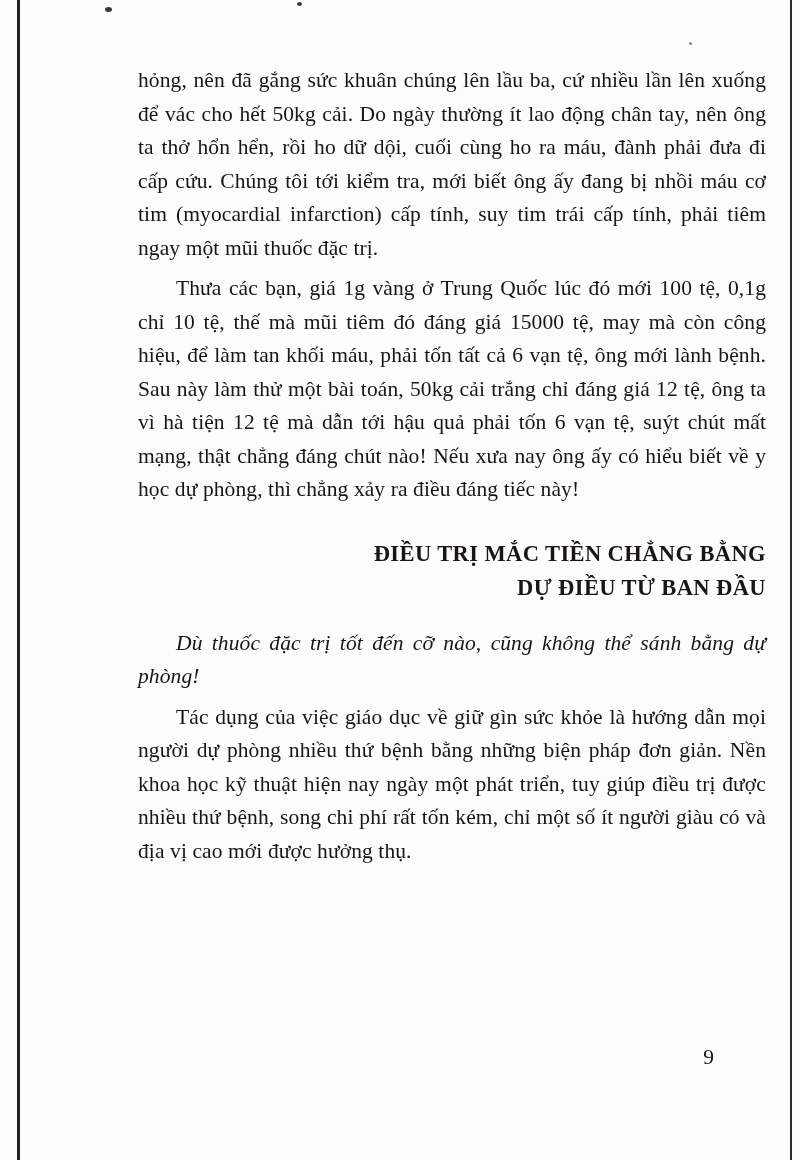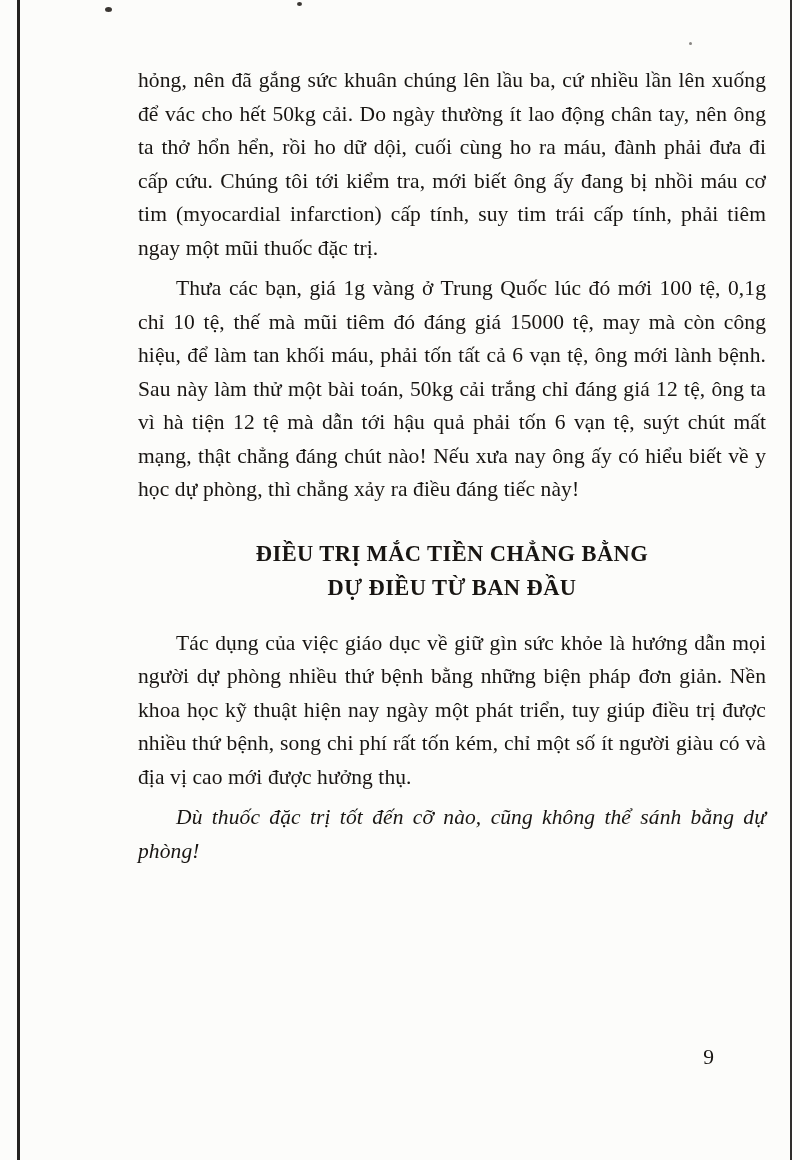--- a/index.html
+++ b/index.html
@@ -52,21 +52,21 @@
     margin: 0 0 7px 0;
     text-indent: 38px;
     letter-spacing: 0.1px;
   }
   .para.no-indent { text-indent: 0; }
   .para.italic { font-style: italic; }
 
   .heading {
     font-size: 22.5px;
     font-weight: bold;
-    text-align: center;
+    text-align: right;
     line-height: 34px;
     margin: 30px 0 22px 0;
     letter-spacing: 0.4px;
   }
 
   .page-number {
     position: absolute;
     right: 86px;
     bottom: 90px;
     font-size: 21.5px;
@@ -87,22 +87,22 @@
 
     <p class="para no-indent">hỏng, nên đã gắng sức khuân chúng lên lầu ba, cứ nhiều lần lên xuống để vác cho hết 50kg cải. Do ngày thường ít lao động chân tay, nên ông ta thở hổn hển, rồi ho dữ dội, cuối cùng ho ra máu, đành phải đưa đi cấp cứu. Chúng tôi tới kiểm tra, mới biết ông ấy đang bị nhồi máu cơ tim (myocardial infarction) cấp tính, suy tim trái cấp tính, phải tiêm ngay một mũi thuốc đặc trị.</p>
 
     <p class="para">Thưa các bạn, giá 1g vàng ở Trung Quốc lúc đó mới 100 tệ, 0,1g chỉ 10 tệ, thế mà mũi tiêm đó đáng giá 15000 tệ, may mà còn công hiệu, để làm tan khối máu, phải tốn tất cả 6 vạn tệ, ông mới lành bệnh. Sau này làm thử một bài toán, 50kg cải trắng chỉ đáng giá 12 tệ, ông ta vì hà tiện 12 tệ mà dẫn tới hậu quả phải tốn 6 vạn tệ, suýt chút mất mạng, thật chẳng đáng chút nào! Nếu xưa nay ông ấy có hiểu biết về y học dự phòng, thì chẳng xảy ra điều đáng tiếc này!</p>
 
     <h2 class="heading">
       <span>ĐIỀU TRỊ MẮC TIỀN CHẲNG BẰNG</span><br>
       <span>DỰ ĐIỀU TỪ BAN ĐẦU</span>
     </h2>
 
+    <p class="para italic">Dù thuốc đặc trị tốt đến cỡ nào, cũng không thể sánh bằng dự phòng!</p>
+
     <p class="para">Tác dụng của việc giáo dục về giữ gìn sức khỏe là hướng dẫn mọi người dự phòng nhiều thứ bệnh bằng những biện pháp đơn giản. Nền khoa học kỹ thuật hiện nay ngày một phát triển, tuy giúp điều trị được nhiều thứ bệnh, song chi phí rất tốn kém, chỉ một số ít người giàu có và địa vị cao mới được hưởng thụ.</p>
-
-    <p class="para italic">Dù thuốc đặc trị tốt đến cỡ nào, cũng không thể sánh bằng dự phòng!</p>
 
 
   </div>
 
   <div class="page-number">9</div>
 
 </div>
 
 </body></html>

